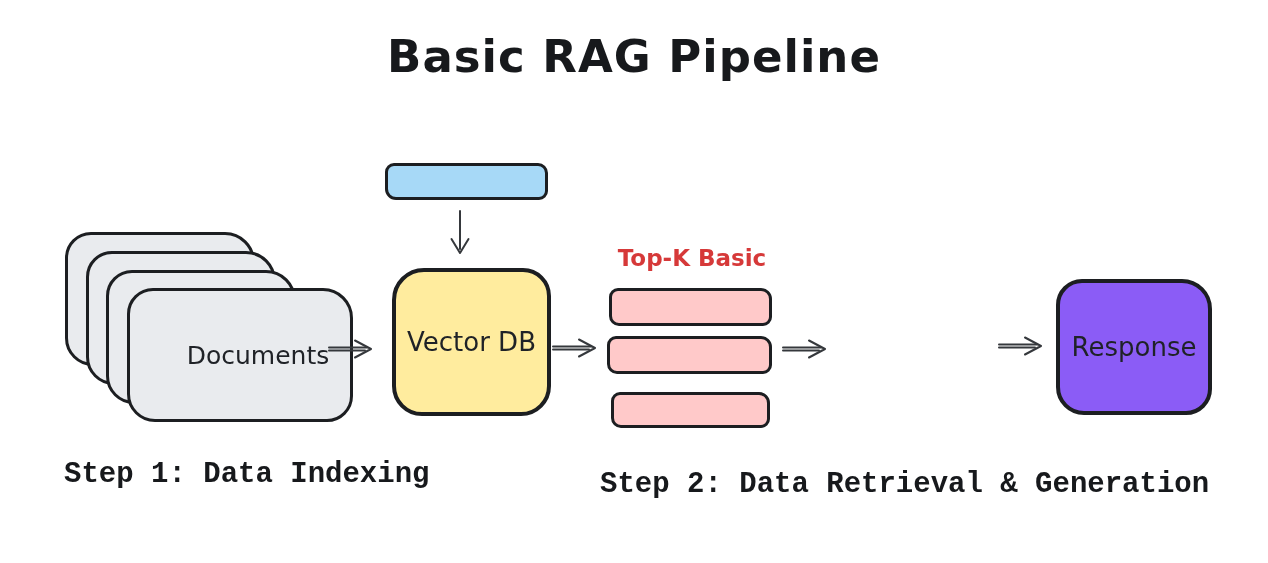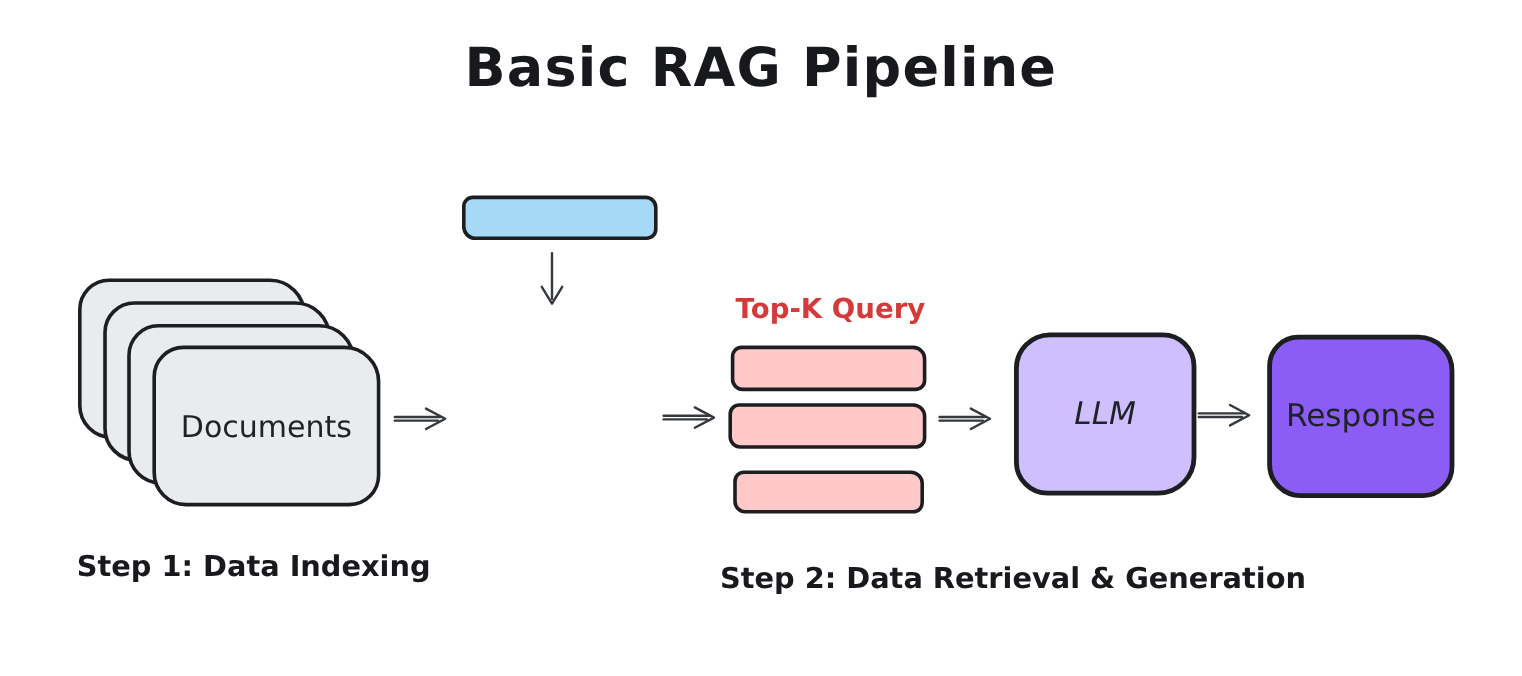--- a/index.html
+++ b/index.html
@@ -45,21 +45,21 @@
   .chunks-label{left:610px;top:245px;width:164px;color:#d63939;}
   .chunk-bar{
     position:absolute;height:32px;
     border:3.5px solid #1c1e21;border-radius:9px 11px 9px 10px;
   }
   .chunk1{left:609px;top:288px;width:157px;}
   .chunk2{left:607px;top:336px;width:159px;}
   .chunk3{left:611px;top:392px;width:153px;height:30px;}
   .llm-box{left:845px;top:277px;width:144px;height:128px;border-radius:30px 28px 32px 28px;font-style:italic;}
   .response-box{left:1056px;top:279px;width:148px;height:128px;border-radius:26px 30px 26px 28px;}
-  .step-label{font-size:24px;font-weight:600;white-space:nowrap;color:#17191c;}
+  .step-label{font-size:29px;font-weight:600;white-space:nowrap;color:#17191c;font-family:Liberation Mono, monospace;}
   .step1{left:64px;top:458px;}
   .step2{left:600px;top:468px;}
   svg .stroke{stroke:#35383c;stroke-width:2;fill:none;stroke-linecap:round;stroke-linejoin:round;}
 </style>
 </head>
 <body>
 
 <div class="canvas">
 
   <div class="abs title">Basic RAG Pipeline</div>
@@ -69,53 +69,53 @@
 
   <svg class="abs arrow-down-svg" width="24" height="52" viewBox="0 0 24 52">
     <path class="stroke" d="M12 2 V 40"></path>
     <path class="stroke" d="M3.5 30 L12 44 L20.5 30"></path>
   </svg>
 
   <div class="abs doc-stack">
     <div class="doc-card doc-c1" style="background-color: rgb(233, 235, 238);"></div>
     <div class="doc-card doc-c2" style="background-color: rgb(233, 235, 238);"></div>
     <div class="doc-card doc-c3" style="background-color: rgb(233, 235, 238);"></div>
-    <div class="doc-card doc-c4" style="background-color: rgb(233, 235, 238);">
+    <div class="doc-card doc-c4" style="background-color: rgb(233, 235, 238); padding-left: 36px;">
       <span class="doc-text">Documents</span>
     </div>
   </div>
 
   <svg class="abs arrow-right-svg arrow1" viewBox="0 0 52 22">
     <path class="stroke" d="M2 9.5 H 40"></path>
     <path class="stroke" d="M2 12.5 H 38"></path>
     <path class="stroke" d="M28 2.5 L44 11 L28 19.5"></path>
   </svg>
 
+  <div class="abs big-box vector-db" style="background-color: rgb(255, 236, 158);">
+    <span>Vector DB</span>
+  </div>
 
   <svg class="abs arrow-right-svg arrow2" viewBox="0 0 52 22">
     <path class="stroke" d="M2 9.5 H 40"></path>
     <path class="stroke" d="M2 12.5 H 38"></path>
     <path class="stroke" d="M28 2.5 L44 11 L28 19.5"></path>
   </svg>
 
-  <div class="abs small-label chunks-label" style="color: rgb(214, 57, 57);">Top-K Query</div>
+  <div class="abs small-label chunks-label" style="color: rgb(214, 57, 57);">Top-K Basic</div>
 
   <div class="chunk-bar chunk1" style="background-color: rgb(255, 201, 201);"></div>
   <div class="chunk-bar chunk2" style="background-color: rgb(255, 201, 201);"></div>
   <div class="chunk-bar chunk3" style="background-color: rgb(255, 201, 201);"></div>
 
   <svg class="abs arrow-right-svg arrow3" viewBox="0 0 52 22">
     <path class="stroke" d="M2 9.5 H 40"></path>
     <path class="stroke" d="M2 12.5 H 38"></path>
     <path class="stroke" d="M28 2.5 L44 11 L28 19.5"></path>
   </svg>
 
-  <div class="abs big-box llm-box" style="background-color: rgb(208, 191, 255);">
-    <span>LLM</span>
-  </div>
 
   <svg class="abs arrow-right-svg arrow4" viewBox="0 0 52 22">
     <path class="stroke" d="M2 9.5 H 40"></path>
     <path class="stroke" d="M2 12.5 H 38"></path>
     <path class="stroke" d="M28 2.5 L44 11 L28 19.5"></path>
   </svg>
 
   <div class="abs big-box response-box" style="background-color: #8b5cf6;">
     <span>Response</span>
   </div>

